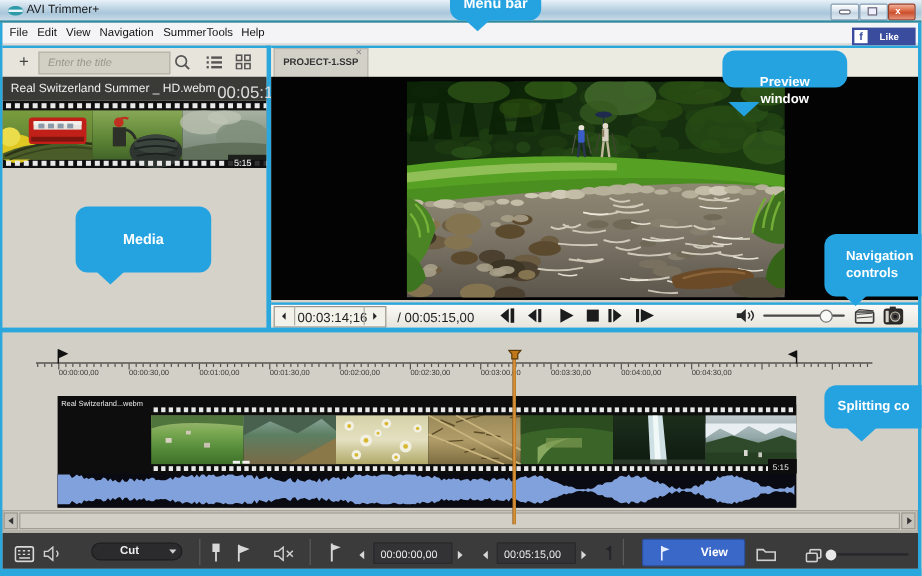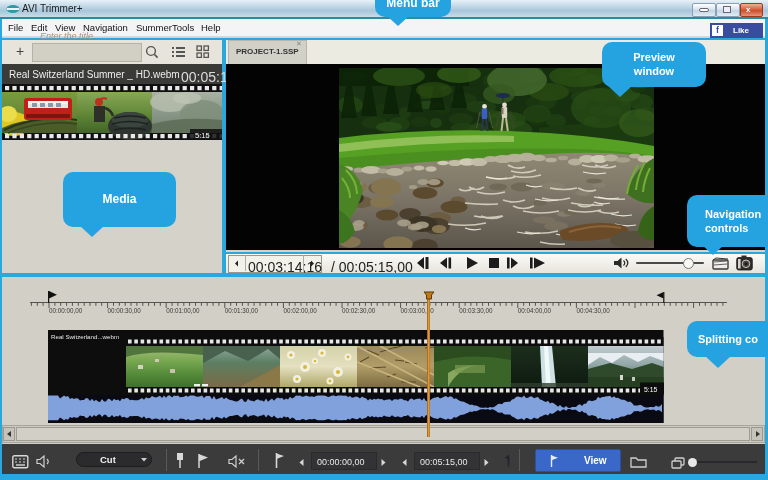--- a/index.html
+++ b/index.html
@@ -22,32 +22,32 @@
 #btnclose{background:linear-gradient(#f0b097,#d9603c 45%,#c94f2d 55%,#e8947a);border-color:#9c3a20;}
 
 #fblike{left:710px;top:23px;width:53px;height:15px;background:#3a4c9e;}
 #fbf{left:712px;top:25px;width:11px;height:11px;background:#fff;color:#3a4c9e;font-weight:bold;font-size:9px;text-align:center;line-height:11px;}
 #fbliketext{left:733px;top:26px;font-size:8px;color:#fff;font-weight:bold;}
 
 #lpanel{left:2px;top:38px;width:220px;height:236px;background:#d5d2c9;border-right:4px solid #2aa7dd;border-top:2px solid #2aa7dd;}
 #ltoolbar{left:2px;top:40px;width:220px;height:24px;background:#e7e5db;border-bottom:1px solid #c0beb2;}
 #plusbtn{left:10px;top:43px;width:20px;height:18px;font-size:14px;color:#444;text-align:center;line-height:17px;}
 #searchbox{left:32px;top:43px;width:108px;height:17px;background:#d2d0c4;border:1px solid #b4b2a6;}
-#searchtext{left:40px;top:31px;font-size:9px;color:#98968a;font-style:italic;}
+#searchtext{left:40px;top:47px;font-size:9px;color:#98968a;font-style:italic;}
 #mediarow{left:2px;top:64px;width:220px;height:20px;background:#3a3a37;}
 #mediatitle{left:9px;top:69px;font-size:10px;color:#eee;}
 #mediatime{left:181px;top:69px;font-size:14px;color:#ddd;}
 
 #tabbar{left:226px;top:38px;width:539px;height:26px;background:#ecebe2;border-top:2px solid #2aa7dd;}
 #tab1{left:228px;top:40px;width:77px;height:24px;background:#d2d1c8;border:1px solid #b8b6ac;border-bottom:none;}
 #tabtext{left:236px;top:47px;font-size:8px;font-weight:bold;color:#333;}
 #preview{left:226px;top:64px;width:539px;height:186px;background:#030303;}
 
 #navbar{left:226px;top:252px;width:539px;height:22px;background:linear-gradient(#fbfaf7,#e3e1d8);border-top:2px solid #2aa7dd;border-bottom:3px solid #2aa7dd;}
-.navtime{position:absolute;font-size:14px;color:#222;text-align:right;}
+.navtime{position:absolute;font-size:11px;color:#222;text-align:right;}
 
 #timeline{left:0px;top:277px;width:768px;height:167px;background:#d2cfc6;}
 
 #hscroll{left:2px;top:425px;width:763px;height:18px;background:#ccc9c0;border:1px solid #a8a69c;box-sizing:border-box;}
 
 #botbar{left:2px;top:444px;width:763px;height:30px;background:#3b3b3b;}
 
 .callout{position:absolute;background:#25a3e1;border-radius:10px;color:#fff;font-weight:bold;
  text-align:center;}
 .tail{position:absolute;width:0;height:0;}
@@ -867,18 +867,18 @@
 <div class="abs" style="left:692px;top:460.5px;width:65px;height:2.6px;background:#27272c"></div>
 <div class="abs" style="left:688px;top:457.5px;width:9px;height:9px;background:#e8e8e8;border-radius:50%"></div>
 <div class="abs" id="borderL"></div>
 <div class="abs" id="borderR"></div>
 <div class="abs" id="borderB"></div>
 
 <div class="callout" id="co-menu" style="left:375px;top:-12px;width:76px;height:29px;font-size:12px;line-height:31px">Menu bar</div>
 <div class="tail" style="left:387px;top:16px;border-left:11px solid transparent;border-right:11px solid transparent;border-top:10px solid #25a3e1"></div>
 <div class="callout" id="co-media" style="left:63px;top:172px;width:113px;height:55px;font-size:12px;line-height:55px">Media</div>
 <div class="tail" style="left:80px;top:226px;border-left:12px solid transparent;border-right:12px solid transparent;border-top:11px solid #25a3e1"></div>
-<div class="callout" id="co-preview" style="left:602px;top:42px;width:104px;height:45px;font-size:11px;line-height:14px;padding-top:8px;box-sizing:border-box">Preview<br>window</div>
+<div class="callout" id="co-preview" style="left:602px;top:42px;width:104px;height:31px;font-size:11px;line-height:14px;padding-top:20px;box-sizing:border-box">Preview<br>window</div>
 <div class="tail" style="left:607px;top:85px;border-left:13px solid transparent;border-right:13px solid transparent;border-top:12px solid #25a3e1"></div>
 <div class="callout" id="co-nav" style="left:687px;top:195px;width:92px;height:52px;font-size:11px;line-height:14px;padding-top:12px;padding-left:18px;box-sizing:border-box;text-align:left">Navigation controls</div>
 <div class="tail" style="left:702px;top:245px;border-left:11px solid transparent;border-right:11px solid transparent;border-top:10px solid #25a3e1"></div>
 <div class="callout" id="co-split" style="left:687px;top:321px;width:95px;height:36px;font-size:11px;line-height:36px;padding-left:11px;box-sizing:border-box;text-align:left">Splitting co</div>
 <div class="tail" style="left:705px;top:356px;border-left:13px solid transparent;border-right:13px solid transparent;border-top:12px solid #25a3e1"></div>
 
 </body></html>

